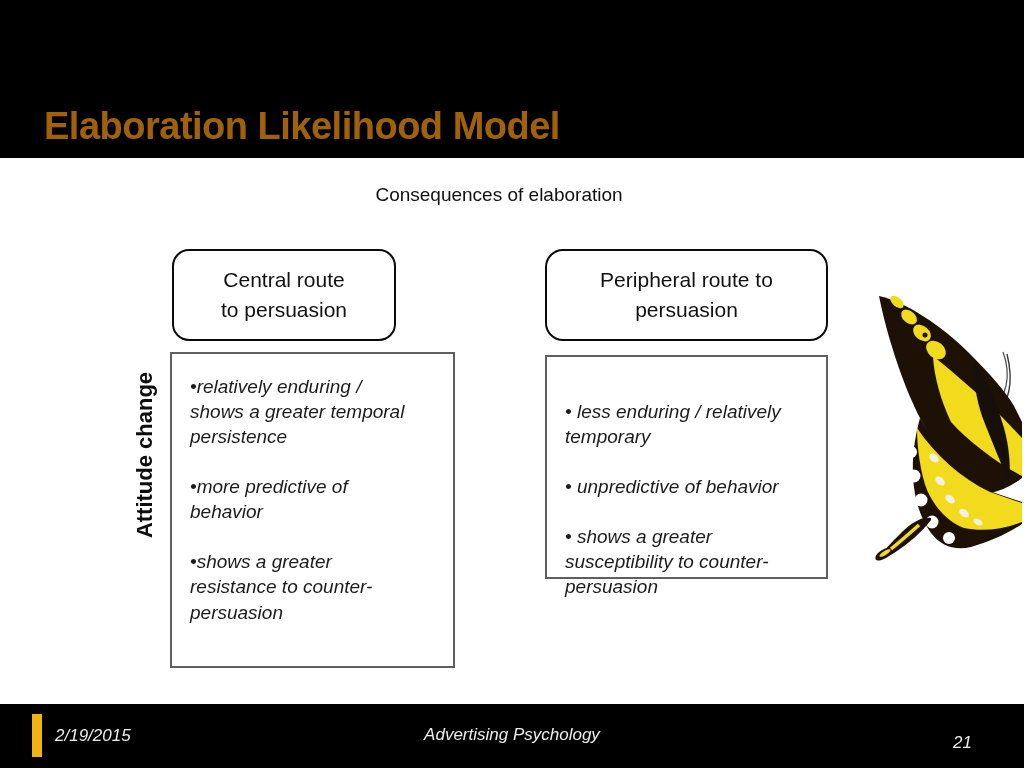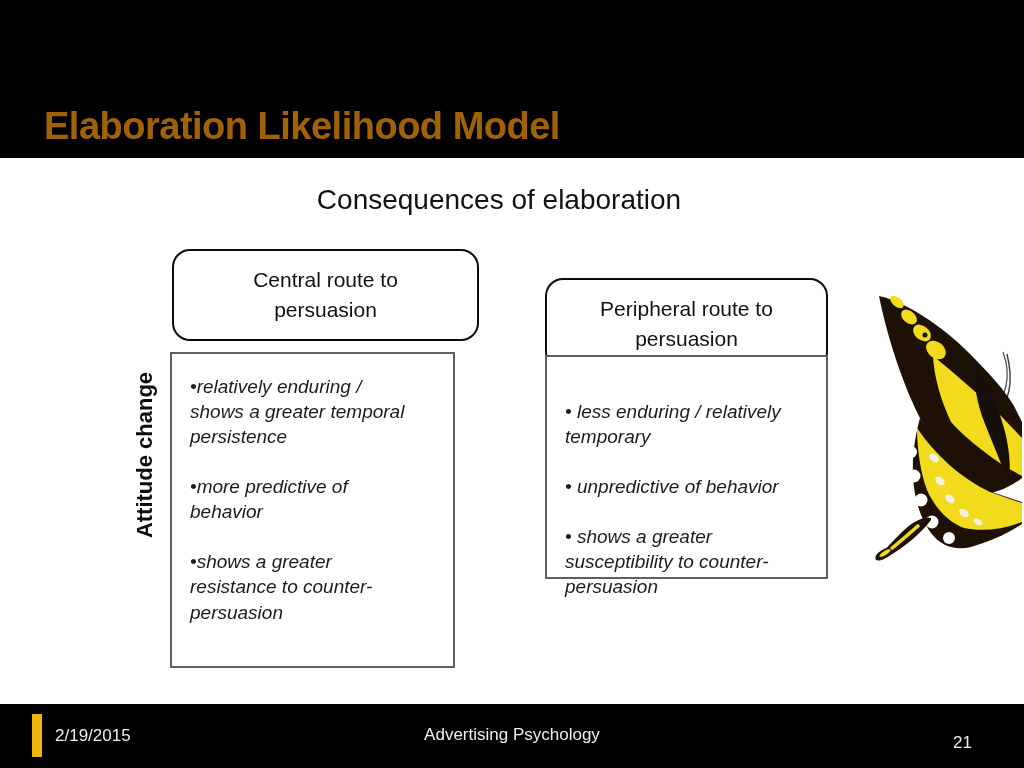--- a/index.html
+++ b/index.html
@@ -17,33 +17,33 @@
     background:#000000; display:flex; align-items:flex-end;
   }
   .header .title {
     color:#a16207; font-size:38px; font-weight:700;
     letter-spacing:-0.5px; padding:0 0 10px 44px; white-space:nowrap;
   }
 
   
   .subtitle {
     position:absolute; left:170px; top:184px; width:658px;
-    text-align:center; font-size:28px; color:#111111;
+    text-align:center; font-size:19px; color:#111111;
   }
 
   
   .route-box {
     position:absolute; top:249px; height:92px;
     border:2.5px solid #0b0b0b; border-radius:18px; background:#ffffff;
     display:flex; align-items:center; justify-content:center;
     text-align:center; font-size:21px; line-height:1.42; color:#111111;
     padding:0 40px;
   }
-  .route-box.central   { left:172px; width:307px; }
-  .route-box.peripheral{ left:545px; width:283px;margin-top:29px; }
+  .route-box.central   { left:172px; width:224px;border-radius:17px; }
+  .route-box.peripheral{ left:545px; width:283px; }
 
   
   .content-box {
     position:absolute; background:#ffffff;
     border:2px solid #5f5f5f;
     font-style:italic; font-size:19px; line-height:1.32; color:#1c1c1c;
   }
   .content-box.central   { left:170px; top:352px; width:285px; height:316px; padding:20px 38px 13px 18px; }
   .content-box.peripheral{ left:545px; top:355px; width:283px; height:224px; padding:42px 30px 0 18px; }
   .content-box p.bullet { margin:0 0 25px 0; }
@@ -56,21 +56,21 @@
   }
 
   
   .butterfly {
     position:absolute; left:856px; top:270px; width:168px; height:300px;
   }
 
   
   .footer {
     position:absolute; left:0; top:704px; width:1024px; height:64px;
-    background:#000000; color:#ededed; font-size:17px;
+    background:#000000; color:#ededed; font-style:italic; font-size:17px;
   }
   .footer .accent-bar {
     position:absolute; left:32px; top:10px; width:10px; height:43px;
     background:#F0B411;
   }
   .footer .date   { position:absolute; left:55px;  top:22px; }
   .footer .course { position:absolute; left:0; top:21px; width:1024px; text-align:center; }
   .footer .page   { position:absolute; right:52px; top:29px; }
 </style>
 </head>

